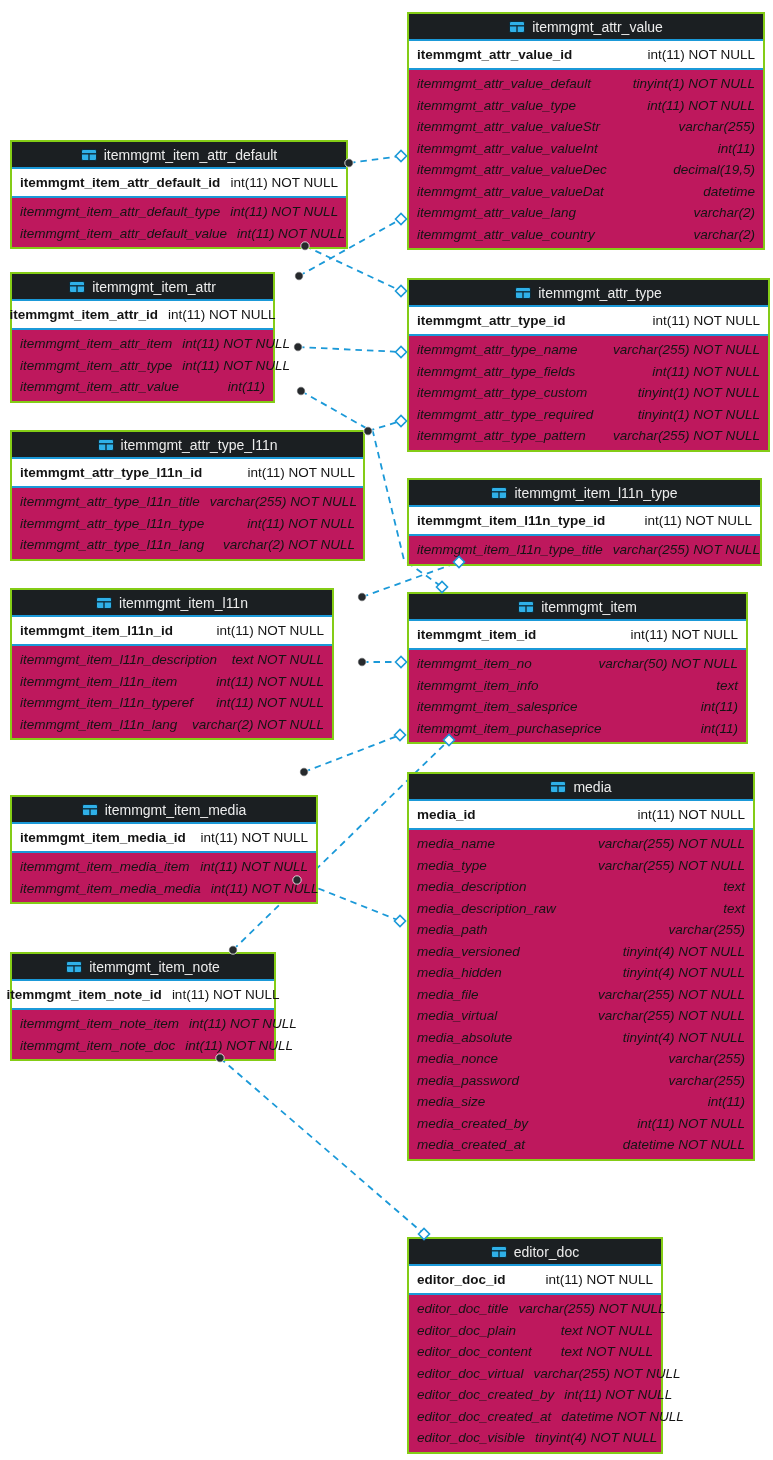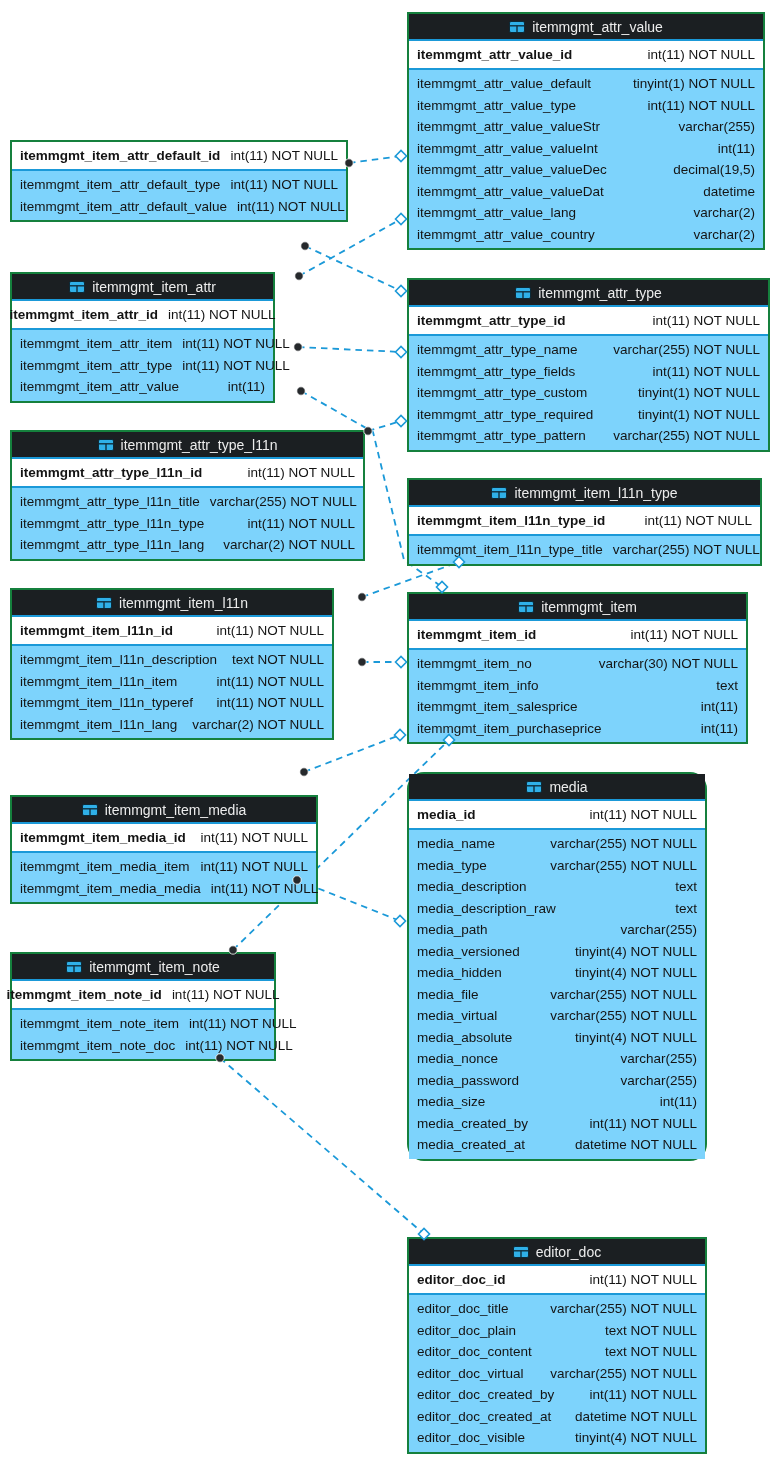--- a/index.html
+++ b/index.html
@@ -11,21 +11,21 @@
     overflow:hidden;
   }
   svg.layer{position:absolute;left:0;top:0;width:773px;height:1460px;}
   #lines-layer{z-index:1;}
   #tables-layer{position:absolute;left:0;top:0;width:773px;height:1460px;z-index:2;}
   #markers-layer{z-index:3;pointer-events:none;}
 
   .tbl{
     position:absolute;
     background:#ffffff;
-    border:2px solid #15803d;
+    border:2px solid #84cc16;
     box-sizing:border-box;
     font-size:13.5px;
     color:#141414;
   }
   .thead{
     background:#1b1f22;
     color:#ececec;
     height:25px;
     display:flex;
     align-items:center;
@@ -42,21 +42,21 @@
   .row{
     display:flex;
     justify-content:space-between;
     align-items:center;
     padding:0 8px;
     white-space:nowrap;
     gap:10px;
   }
   .pksec .row{height:27px;justify-content:center;}
   .pksec .cn{font-weight:bold;}
-  .colsec{padding:3px 0;background:#7dd3fc;}
+  .colsec{padding:3px 0;background:#be185d;font-style:italic;}
   .colsec .row{height:21.5px;}
   .cn{text-align:left;}
   .ct{text-align:right;flex:1 1 auto;}
 </style>
 </head>
 <body>
 
 <div id="canvas">
   <svg id="lines-layer" class="layer" viewBox="0 0 773 1460">
       <polyline points="349,163 401,156" fill="none" stroke="#1b99d8" stroke-width="1.8" stroke-dasharray="6.5 5"></polyline>
@@ -119,20 +119,30 @@
             <span class="cn">itemmgmt_attr_value_lang</span>
             <span class="ct">varchar(2)</span>
           </div>
           <div class="row">
             <span class="cn">itemmgmt_attr_value_country</span>
             <span class="ct">varchar(2)</span>
           </div>
         </div>
       </div>
       <div class="tbl" style="left: 10px; top: 140px; width: 338px;">
+        <div class="thead">
+          <span class="ticon">
+            <svg width="16" height="12" viewBox="0 0 16 12">
+              <rect x="0.5" y="0.5" width="15" height="11" rx="1.5" fill="#2fb0e8" stroke="#0c2a38" stroke-width="1"></rect>
+              <line x1="1" y1="4.8" x2="15" y2="4.8" stroke="#102f3e" stroke-width="1.4"></line>
+              <line x1="8" y1="4.8" x2="8" y2="11" stroke="#102f3e" stroke-width="1.4"></line>
+            </svg>
+          </span>
+          <span class="tname">itemmgmt_item_attr_default</span>
+        </div>
         <div class="pksec">
           <div class="row">
             <span class="cn">itemmgmt_item_attr_default_id</span>
             <span class="ct">int(11) NOT NULL</span>
           </div>
         </div>
         <div class="colsec">
           <div class="row">
             <span class="cn">itemmgmt_item_attr_default_type</span>
             <span class="ct">int(11) NOT NULL</span>
@@ -320,21 +330,21 @@
         </div>
         <div class="pksec">
           <div class="row">
             <span class="cn">itemmgmt_item_id</span>
             <span class="ct">int(11) NOT NULL</span>
           </div>
         </div>
         <div class="colsec">
           <div class="row">
             <span class="cn">itemmgmt_item_no</span>
-            <span class="ct">varchar(30) NOT NULL</span>
+            <span class="ct">varchar(50) NOT NULL</span>
           </div>
           <div class="row">
             <span class="cn">itemmgmt_item_info</span>
             <span class="ct">text</span>
           </div>
           <div class="row">
             <span class="cn">itemmgmt_item_salesprice</span>
             <span class="ct">int(11)</span>
           </div>
           <div class="row">
@@ -364,21 +374,21 @@
           <div class="row">
             <span class="cn">itemmgmt_item_media_item</span>
             <span class="ct">int(11) NOT NULL</span>
           </div>
           <div class="row">
             <span class="cn">itemmgmt_item_media_media</span>
             <span class="ct">int(11) NOT NULL</span>
           </div>
         </div>
       </div>
-      <div class="tbl" style="left: 407px; top: 772px; width: 300px; border-radius: 17px;">
+      <div class="tbl" style="left: 407px; top: 772px; width: 348px;">
         <div class="thead">
           <span class="ticon">
             <svg width="16" height="12" viewBox="0 0 16 12">
               <rect x="0.5" y="0.5" width="15" height="11" rx="1.5" fill="#2fb0e8" stroke="#0c2a38" stroke-width="1"></rect>
               <line x1="1" y1="4.8" x2="15" y2="4.8" stroke="#102f3e" stroke-width="1.4"></line>
               <line x1="8" y1="4.8" x2="8" y2="11" stroke="#102f3e" stroke-width="1.4"></line>
             </svg>
           </span>
           <span class="tname">media</span>
         </div>
@@ -472,21 +482,21 @@
           <div class="row">
             <span class="cn">itemmgmt_item_note_item</span>
             <span class="ct">int(11) NOT NULL</span>
           </div>
           <div class="row">
             <span class="cn">itemmgmt_item_note_doc</span>
             <span class="ct">int(11) NOT NULL</span>
           </div>
         </div>
       </div>
-      <div class="tbl" style="left: 407px; top: 1237px; width: 300px;">
+      <div class="tbl" style="left: 407px; top: 1237px; width: 256px;">
         <div class="thead">
           <span class="ticon">
             <svg width="16" height="12" viewBox="0 0 16 12">
               <rect x="0.5" y="0.5" width="15" height="11" rx="1.5" fill="#2fb0e8" stroke="#0c2a38" stroke-width="1"></rect>
               <line x1="1" y1="4.8" x2="15" y2="4.8" stroke="#102f3e" stroke-width="1.4"></line>
               <line x1="8" y1="4.8" x2="8" y2="11" stroke="#102f3e" stroke-width="1.4"></line>
             </svg>
           </span>
           <span class="tname">editor_doc</span>
         </div>

